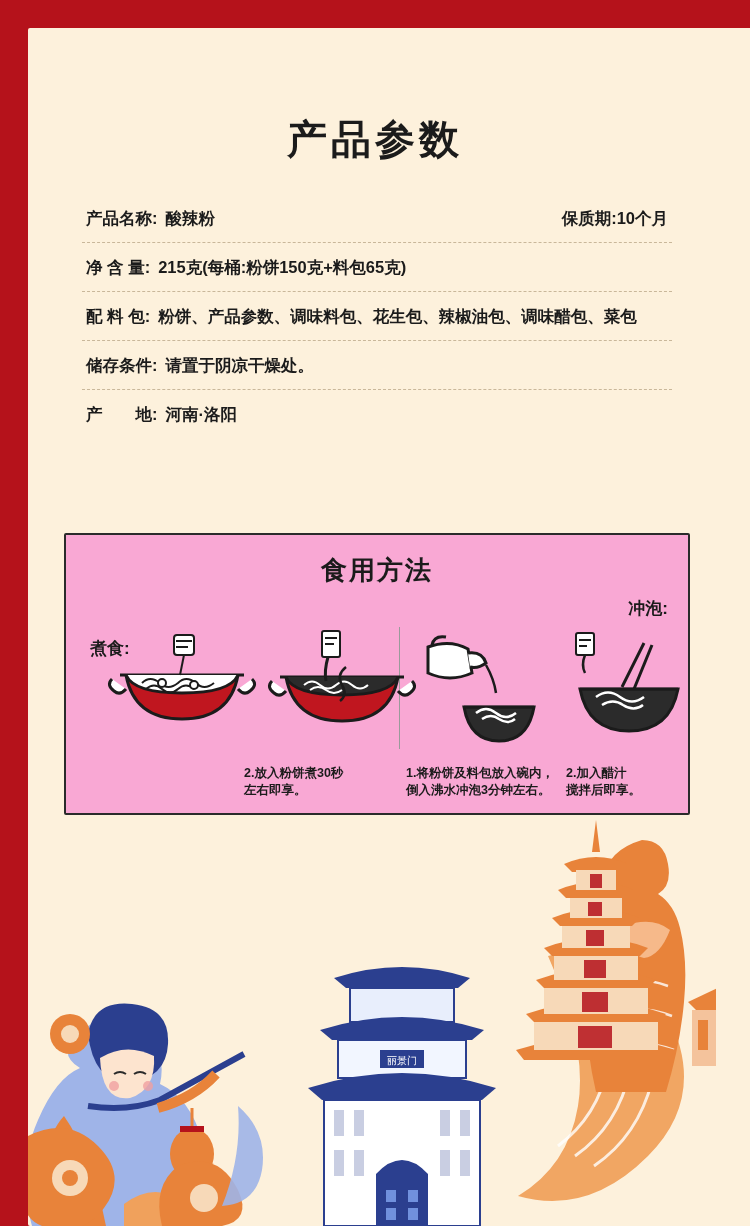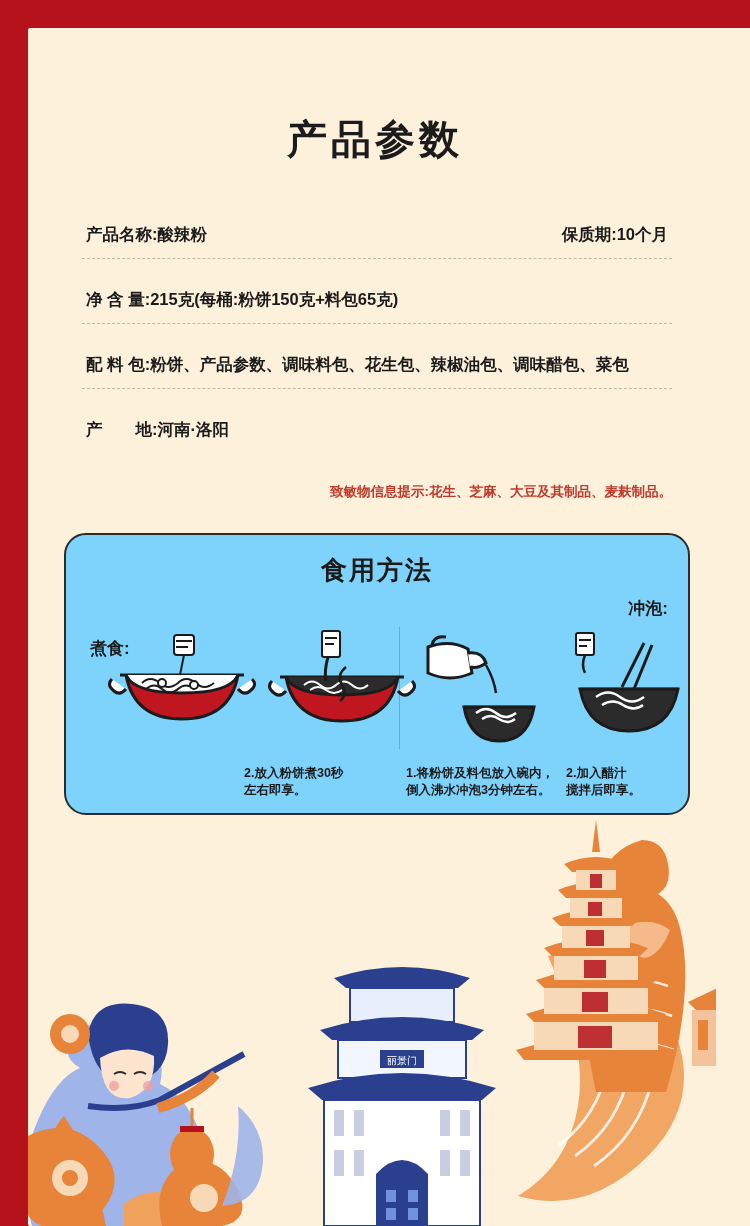--- a/index.html
+++ b/index.html
@@ -52,28 +52,28 @@
   .spec-row {
     position: relative;
     padding: 14px 4px 12px 4px;
     border-bottom: 1px dashed #c9b79a;
     font-size: 16.5px;
     color: #1b1b1b;
     font-weight: bold;
     display: flex;
     align-items: baseline;
     white-space: nowrap;
+    gap: 8px;
   }
   .spec-row:last-child { border-bottom: 1px dashed #c9b79a; }
   .spec-label {
     letter-spacing: 0px;
   }
   .spec-value {
     letter-spacing: 0px;
-    margin-top: 16px;
   }
   .spec-right {
     margin-left: auto;
     font-weight: bold;
   }
   .allergen {
     position: absolute;
     left: 54px;
     top: 455px;
     width: 590px;
@@ -82,23 +82,23 @@
     color: #c0392b;
     font-weight: bold;
   }
   
   .usage-box {
     position: absolute;
     left: 36px;
     top: 505px;
     width: 622px;
     height: 278px;
-    background: #7dd3fc;
+    background: #f9a8d4;
     border: 2px solid #2b2b2b;
-    border-radius: 22px;
+    border-radius: 2px;
     overflow: hidden;
   }
   .usage-title {
     position: absolute;
     left: 0; top: 18px;
     width: 622px;
     text-align: center;
     font-size: 26px;
     font-weight: bold;
     color: #1b1b1b;
@@ -187,29 +187,32 @@
       <div class="spec-row">
         <span class="spec-label">净 含 量:</span>
         <span class="spec-value">215克(每桶:粉饼150克+料包65克)</span>
       </div>
 
       <div class="spec-row">
         <span class="spec-label">配 料 包:</span>
         <span class="spec-value">粉饼、产品参数、调味料包、花生包、辣椒油包、调味醋包、菜包</span>
       </div>
 
+      <div class="spec-row">
+        <span class="spec-label">储存条件:</span>
+        <span class="spec-value">请置于阴凉干燥处。</span>
+      </div>
 
       <div class="spec-row" style="border-bottom:none;">
         <span class="spec-label">产　　地:</span>
         <span class="spec-value">河南·洛阳</span>
       </div>
 
     </div>
 
-    <div class="allergen">致敏物信息提示:花生、芝麻、大豆及其制品、麦麸制品。</div>
 
     <div class="usage-box">
       <div class="usage-title">食用方法</div>
       <div class="usage-sub-left">煮食:</div>
       <div class="usage-sub-right">冲泡:</div>
       <div class="divider-v"></div>
 
       <div class="art-row">
 
         <svg class="art" style="left:36px;" width="160" height="130" viewBox="0 0 160 130">

